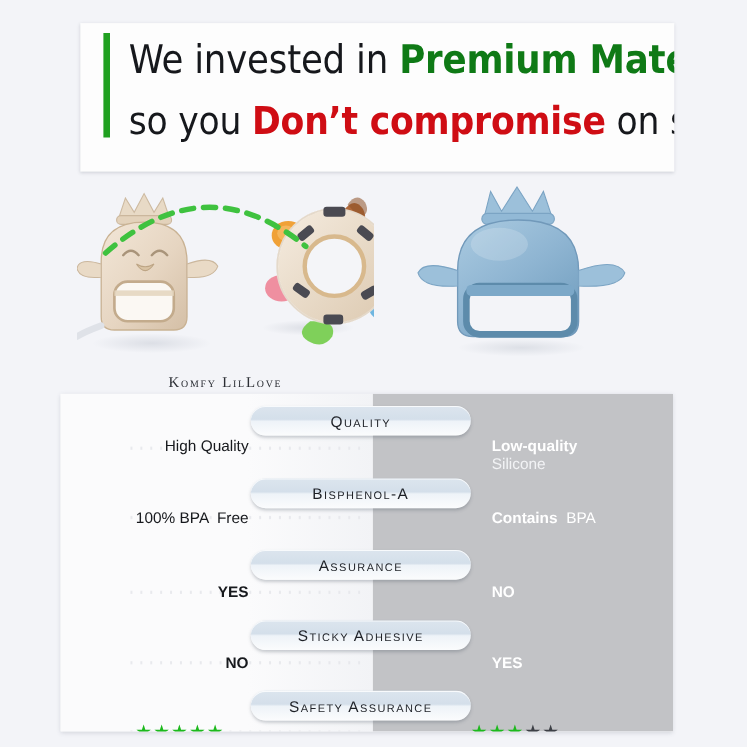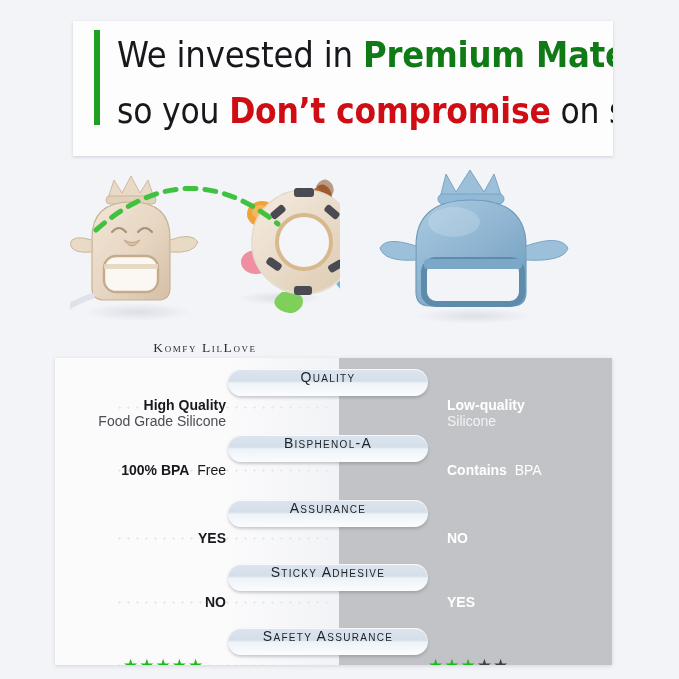--- a/index.html
+++ b/index.html
@@ -66,38 +66,38 @@
     background:#c2c3c6;
   }
   .rows{position:absolute;left:0;top:0;width:100%;height:100%;}
 
   .row{position:absolute;left:0;width:100%;}
   .pill{
     position:absolute;left:173px;width:200px;height:27px;
     border-radius:14px;
     background:linear-gradient(180deg,#dce5ee 0%, #d4dfea 45%, #eef3f8 52%, #fbfcfd 100%);
     box-shadow:0 2px 3px rgba(70,80,95,.28), inset 0 1px 0 rgba(255,255,255,.8);
-    display:flex;align-items:flex-start;justify-content:center;
+    display:flex;align-items:center;justify-content:center;
     font-variant:small-caps;letter-spacing:1.3px;
     font-size:14px;color:#1d2026;
     white-space:nowrap;
   }
   .val{
     position:absolute;font-size:14px;white-space:nowrap;
   }
   .val-left{
     right:386px;text-align:right;color:#17191d;
   }
   .val-right{
     left:392px;text-align:left;color:#ffffff;
   }
   .val .sub{display:block;font-weight:normal;}
   .val-left .sub{color:#4a4d54;}
   .val-right .sub{color:#f2f3f5;}
-  .val-left .lead{font-weight:bold;}
+  .val-left .lead{font-weight:normal;}
   .val-right .lead{font-weight:bold;}
 
   .dotline{
     position:absolute;height:3px;
     background-image:radial-gradient(circle, #e7e8ec 1.2px, transparent 1.3px);
     background-size:9px 3px;
     opacity:.95;
   }
 
   .stars{position:absolute;font-size:17px;letter-spacing:1px;white-space:nowrap;}
@@ -237,21 +237,20 @@
 
   <div class="rows">
 
     <div class="row" style="top:0;">
       <div class="dotline" style="left:60px;top:48px;width:215px;"></div>
       <div class="pill" style="top:11px;">
         <span>Quality</span>
       </div>
       <div class="val val-left" style="top:39px;">
         <span class="lead">High Quality</span>
-        <span class="sub">Food Grade Silicone</span>
       </div>
       <div class="val val-right" style="top:39px;">
         <span class="lead">Low-quality</span>
         <span class="sub">Silicone</span>
       </div>
     </div>
 
     <div class="row" style="top:66px;">
       <div class="dotline" style="left:60px;top:45px;width:215px;"></div>
       <div class="pill" style="top:11px;">

